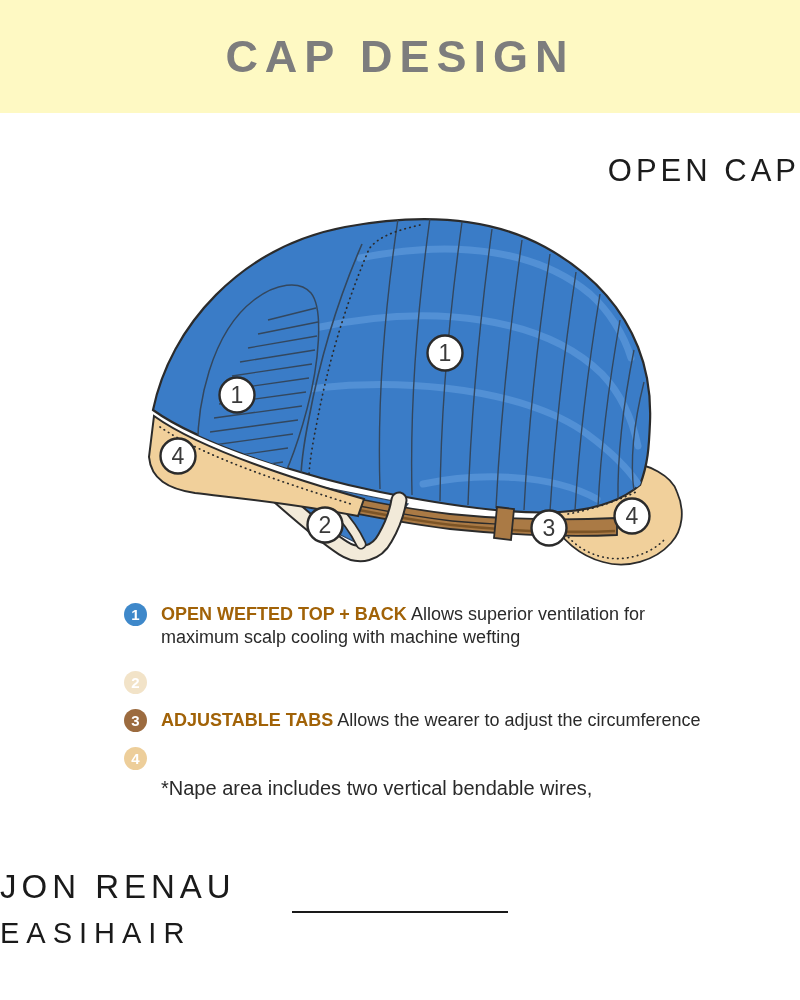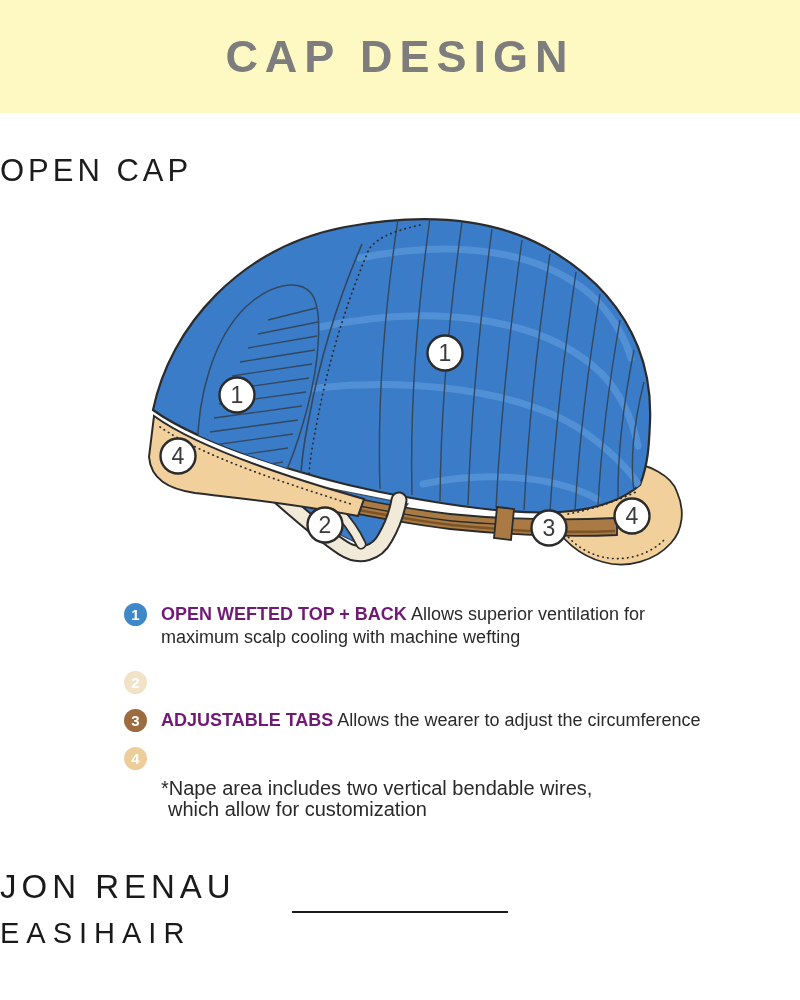--- a/index.html
+++ b/index.html
@@ -1,30 +1,30 @@
 <!DOCTYPE html>
 <html><head>
 <meta charset="utf-8">
 <style>
   html,body{margin:0;padding:0;background:#ffffff;}
   .page{position:relative;width:800px;height:1000px;background:#ffffff;overflow:hidden;
         font-family:"Liberation Sans",sans-serif;}
   .header-band{position:absolute;left:0;top:0;width:800px;height:113px;background:#fef9c3;
         display:flex;align-items:center;justify-content:center;}
   .header-title{font-size:45px;font-weight:bold;letter-spacing:7px;color:#7d7d7d;margin:0;}
-  .subtitle{position:absolute;left:0;top:153px;width:800px;text-align:left;
+  .subtitle{position:absolute;left:0;top:153px;width:800px;text-align:right;
         font-size:31px;font-weight:400;letter-spacing:4px;color:#1c1c1c;}
   .diagram-wrap{position:absolute;left:140px;top:212px;width:560px;height:375px;}
   .legend{position:absolute;left:124px;top:603px;width:600px;}
   .legend-item{display:flex;margin-bottom:22px;}
   .legend-item.tight{margin-bottom:15px;}
   .badge{width:23px;height:23px;border-radius:50%;color:#ffffff;font-size:15px;font-weight:bold;
         display:flex;align-items:center;justify-content:center;flex:none;margin-top:0px;}
   .legend-text{margin-left:14px;font-size:18px;line-height:23px;color:#2a2a2a;max-width:560px;}
-  .legend-text b{color:#701a75;}
+  .legend-text b{color:#a16207;}
   .footnote{margin-left:37px;margin-top:-4px;font-size:20px;line-height:21px;color:#2a2a2a;}
   .footnote .fn2{padding-left:7px;}
   .logo{position:absolute;left:0;top:868px;width:800px;text-align:left;color:#1a1a1a;}
   .logo-line1{font-size:33px;letter-spacing:5px;}
   .logo-divider{width:216px;height:2px;background:#1a1a1a;margin:5px auto 4px auto;}
   .logo-line2{font-size:29px;letter-spacing:7px;}
   .callout-circle{fill:#ffffff;stroke:#2b2b2b;stroke-width:2.4;}
   .callout-num{font-size:23px;fill:#3a3a3a;text-anchor:middle;font-family:"Liberation Sans",sans-serif;}
   .seam{stroke:#33475e;stroke-width:1.4;fill:none;}
   .hatch{stroke:#33475e;stroke-width:1.3;}
@@ -183,21 +183,20 @@
         <span>Allows the wearer to adjust the circumference</span>
       </div>
     </div>
 
     <div class="legend-item" style="margin-bottom:12px;">
       <div class="badge" style="background: rgb(237, 206, 154);">4</div>
     </div>
 
     <div class="footnote">
       <div class="fn1">*Nape area includes two vertical bendable wires,</div>
-      <div class="fn2">which allow for customization</div>
     </div>
 
   </div>
 
   <div class="logo">
     <div class="logo-line1">JON RENAU</div>
     <div class="logo-divider"></div>
     <div class="logo-line2">EASIHAIR</div>
   </div>
 

